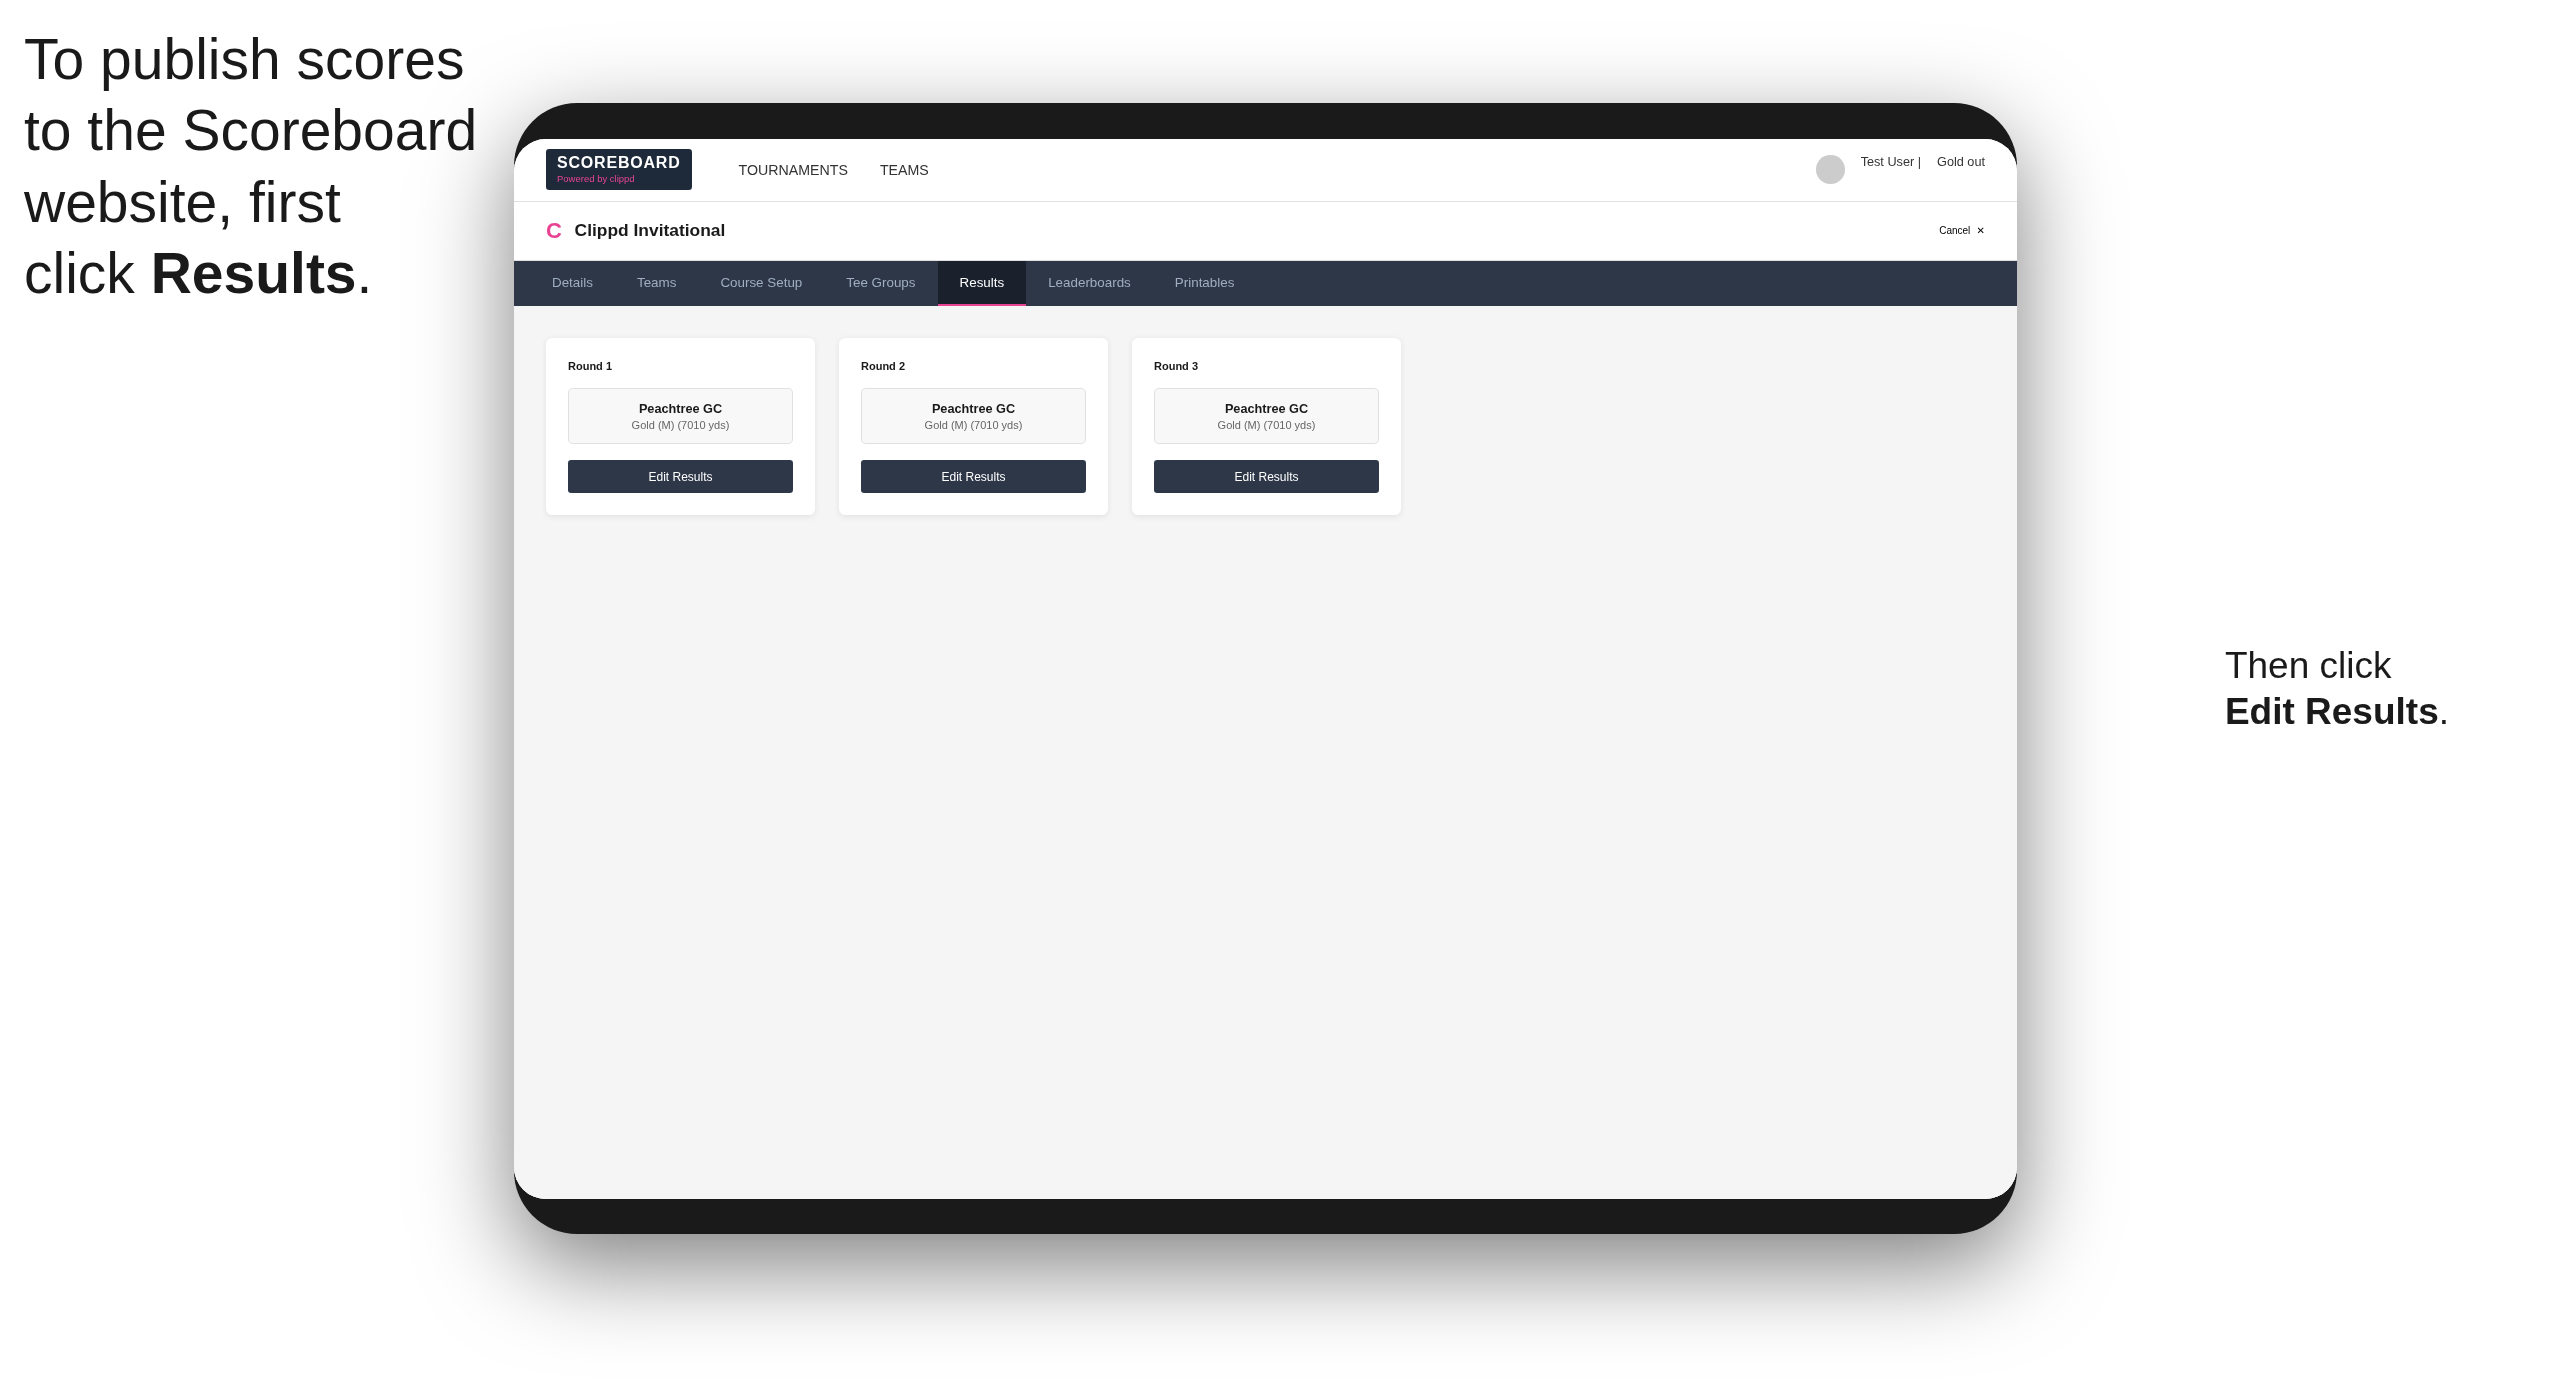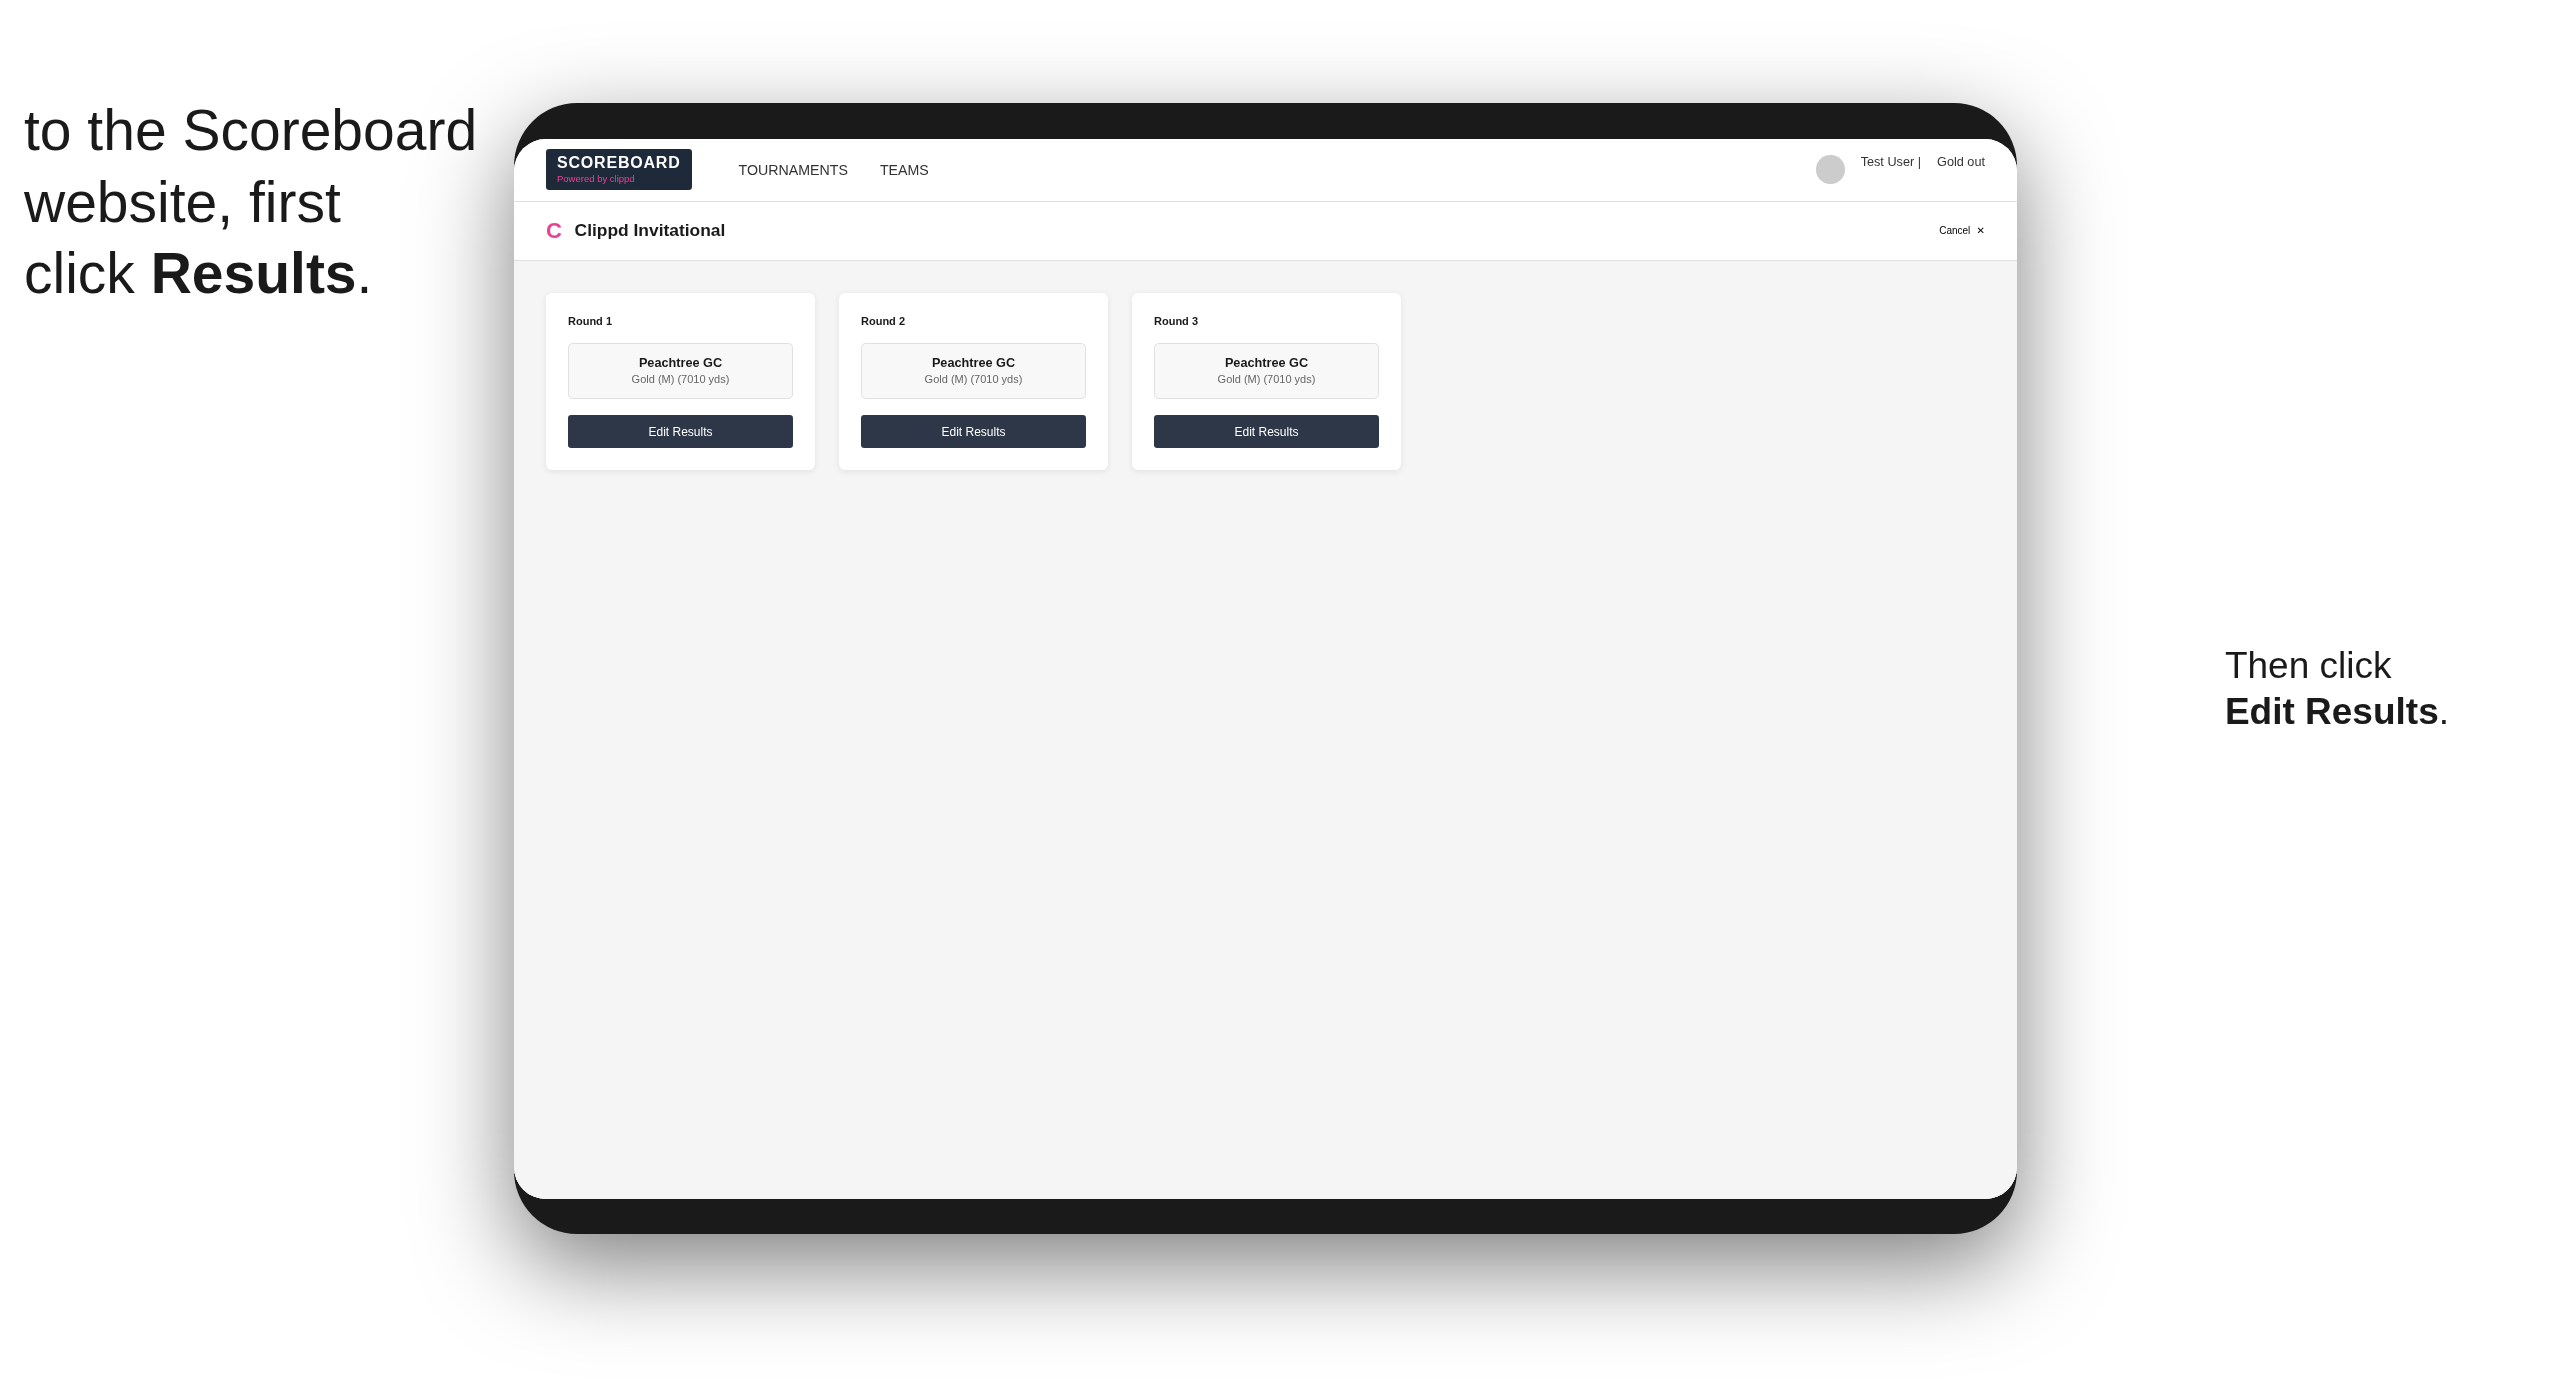--- a/index.html
+++ b/index.html
@@ -291,21 +291,21 @@
       width: 301px;
       height: 95px;
       pointer-events: none;
     }
 
   </style>
 </head>
 <body>
 
 <div class="instruction-left">
-  <br>
+  <span>To publish scores</span><br>
   <span>to the Scoreboard</span><br>
   <span>website, first</span><br>
   <span>click </span><strong>Results</strong><span>.</span>
 </div>
 
 <div class="instruction-right">
   <span>Then click</span><br>
   <strong>Edit Results</strong><span>.</span>
 </div>
 
@@ -354,20 +354,29 @@
         <div class="tournament-title-row">
           <span class="c-icon">C</span>
           <span class="tournament-name">Clippd Invitational</span>
         </div>
         <div class="cancel-btn">
           <span>Cancel</span>
           <span>✕</span>
         </div>
       </div>
 
+      <div class="tab-nav">
+        <div class="tab-item">Details</div>
+        <div class="tab-item">Teams</div>
+        <div class="tab-item">Course Setup</div>
+        <div class="tab-item">Tee Groups</div>
+        <div class="tab-item active">Results</div>
+        <div class="tab-item">Leaderboards</div>
+        <div class="tab-item">Printables</div>
+      </div>
 
       <div class="main-content">
         <div class="rounds-grid">
 
           <div class="round-card">
             <div class="round-title">Round 1</div>
             <div class="course-card">
               <div class="course-name">Peachtree GC</div>
               <div class="course-details">Gold (M) (7010 yds)</div>
             </div>

